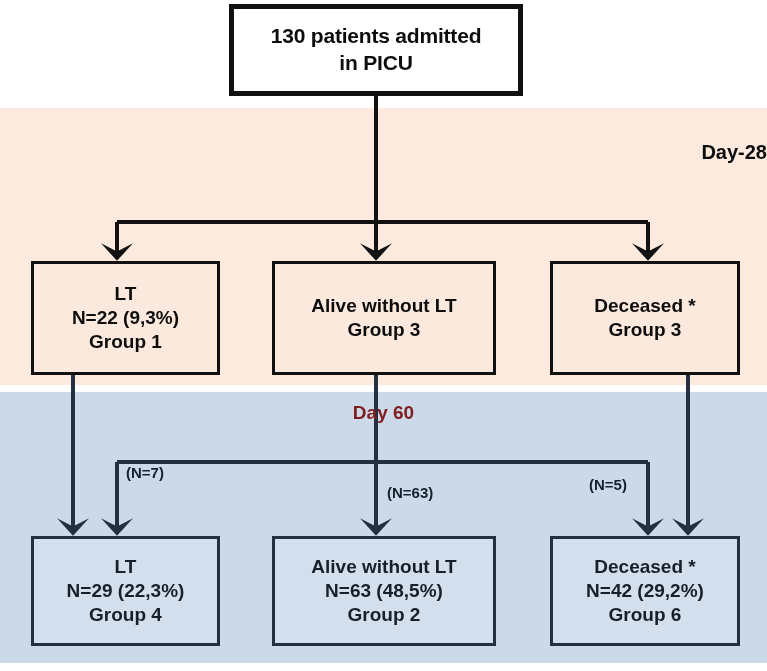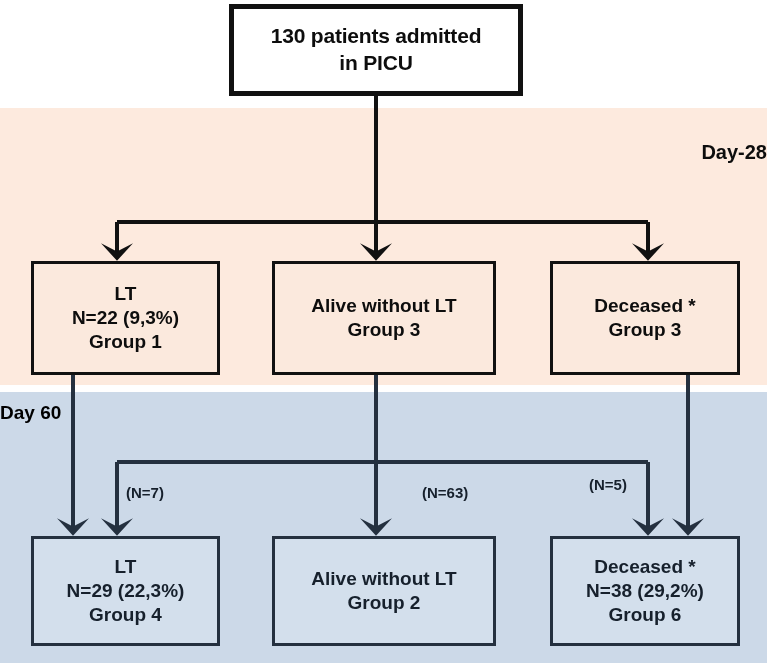--- a/index.html
+++ b/index.html
@@ -95,32 +95,33 @@
     left: 0;
     top: 141px;
     width: 767px;
     text-align: right;
     font-size: 20px;
   }
   .label-day60 {
     left: 0;
     top: 402px;
     width: 767px;
+    text-align: center;
     font-size: 19px;
-    color: #000000;
+    color: #7f1d1d;
   }
   .edge-label {
     position: absolute;
     font-weight: bold;
     font-size: 15px;
     color: #16202c;
     white-space: nowrap;
   }
-  .lbl-n7  { left: 126px; top: 484px; }
-  .lbl-n63 { left: 387px; top: 484px; margin-left: 35px; }
+  .lbl-n7  { left: 126px; top: 464px; }
+  .lbl-n63 { left: 387px; top: 484px; }
   .lbl-n5  { left: 589px; top: 476px; }
 </style>
 </head>
 <body>
 
 <div id="flowchart-root">
 
   <div class="band band-top"></div>
   <div class="band band-bottom"></div>
 
@@ -182,22 +183,23 @@
   <div class="edge-label lbl-n5">(N=5)</div>
 
   <div class="node node-bottom n4">
     <span class="node-line">LT</span>
     <span class="node-line">N=29 (22,3%)</span>
     <span class="node-line">Group 4</span>
   </div>
 
   <div class="node node-bottom n5">
     <span class="node-line">Alive without LT</span>
+    <span class="node-line">N=63 (48,5%)</span>
     <span class="node-line">Group 2</span>
   </div>
 
   <div class="node node-bottom n6">
     <span class="node-line">Deceased *</span>
-    <span class="node-line">N=38 (29,2%)</span>
+    <span class="node-line">N=42 (29,2%)</span>
     <span class="node-line">Group 6</span>
   </div>
 
 </div>
 
 </body></html>

